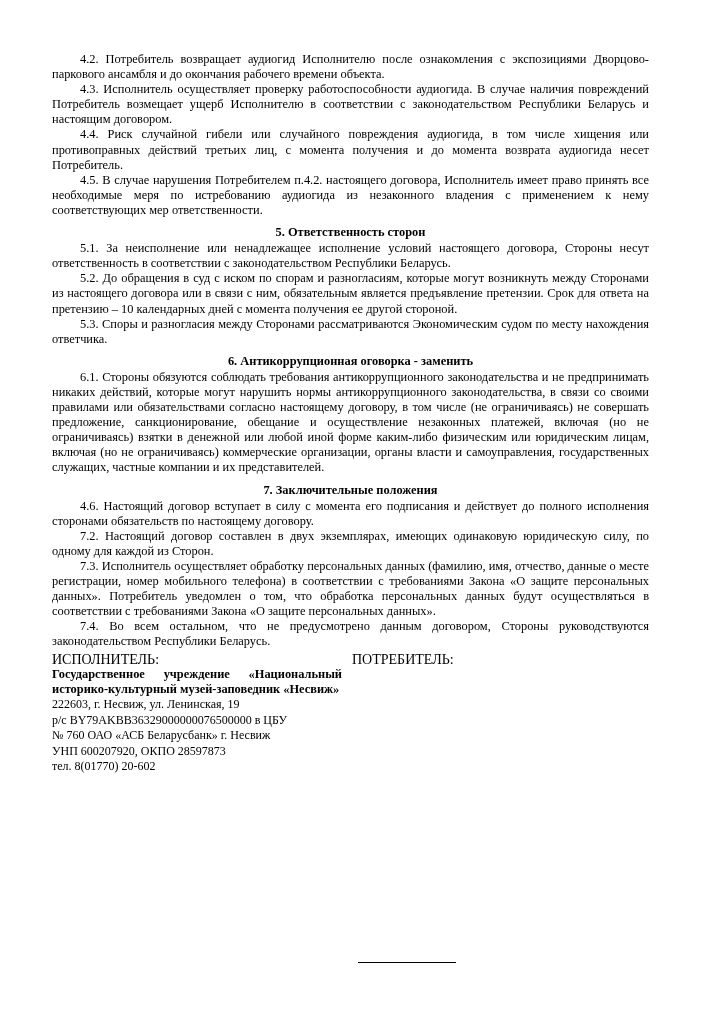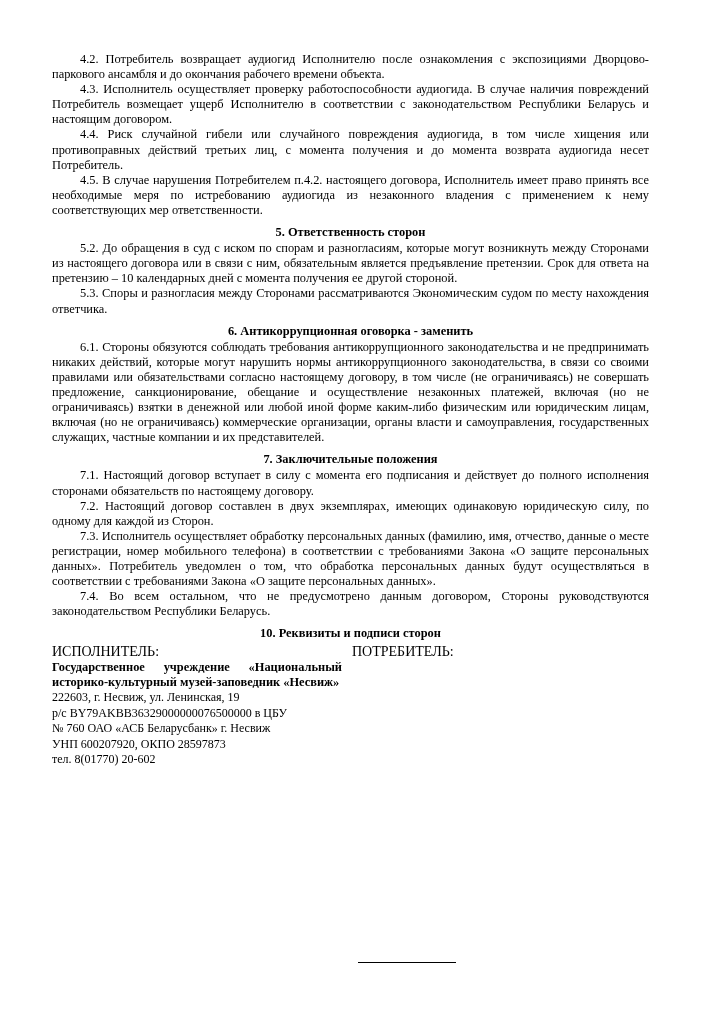--- a/index.html
+++ b/index.html
@@ -84,33 +84,33 @@
 <body>
 
 <div class="page">
 
   <p class="para">4.2. Потребитель возвращает аудиогид Исполнителю после ознакомления с экспозициями Дворцово-паркового ансамбля и до окончания рабочего времени объекта.</p>
   <p class="para">4.3. Исполнитель осуществляет проверку работоспособности аудиогида. В случае наличия повреждений Потребитель возмещает ущерб Исполнителю в соответствии с законодательством Республики Беларусь и настоящим договором.</p>
   <p class="para">4.4. Риск случайной гибели или случайного повреждения аудиогида, в том числе хищения или противоправных действий третьих лиц, с момента получения и до момента возврата аудиогида несет Потребитель.</p>
   <p class="para">4.5. В случае нарушения Потребителем п.4.2. настоящего договора, Исполнитель имеет право принять все необходимые меря по истребованию аудиогида из незаконного владения с применением к нему соответствующих мер ответственности.</p>
 
   <h2 class="heading">5. Ответственность сторон</h2>
+  <p class="para">5.1. За неисполнение или ненадлежащее исполнение условий настоящего договора, Стороны несут ответственность в соответствии с законодательством Республики Беларусь.</p>
   <p class="para">5.2. До обращения в суд с иском по спорам и разногласиям, которые могут возникнуть между Сторонами из настоящего договора или в связи с ним, обязательным является предъявление претензии. Срок для ответа на претензию – 10 календарных дней с момента получения ее другой стороной.</p>
   <p class="para">5.3. Споры и разногласия между Сторонами рассматриваются Экономическим судом по месту нахождения ответчика.</p>
 
   <h2 class="heading">6. Антикоррупционная оговорка - заменить</h2>
   <p class="para">6.1. Стороны обязуются соблюдать требования антикоррупционного законодательства и не предпринимать никаких действий, которые могут нарушить нормы антикоррупционного законодательства, в связи со своими правилами или обязательствами согласно настоящему договору, в том числе (не ограничиваясь) не совершать предложение, санкционирование, обещание и осуществление незаконных платежей, включая (но не ограничиваясь) взятки в денежной или любой иной форме каким-либо физическим или юридическим лицам, включая (но не ограничиваясь) коммерческие организации, органы власти и самоуправления, государственных служащих, частные компании и их представителей.</p>
 
   <h2 class="heading">7. Заключительные положения</h2>
-  <p class="para">7.1. Настоящий договор вступает в силу с момента его подписания и действует до полного исполнения сторонами обязательств по настоящему договору.</p>
+  <p class="para">4.6. Настоящий договор вступает в силу с момента его подписания и действует до полного исполнения сторонами обязательств по настоящему договору.</p>
   <p class="para">7.2. Настоящий договор составлен в двух экземплярах, имеющих одинаковую юридическую силу, по одному для каждой из Сторон.</p>
   <p class="para">7.3. Исполнитель осуществляет обработку персональных данных (фамилию, имя, отчество, данные о месте регистрации, номер мобильного телефона) в соответствии с требованиями Закона «О защите персональных данных». Потребитель уведомлен о том, что обработка персональных данных будут осуществляться в соответствии с требованиями Закона «О защите персональных данных».</p>
   <p class="para">7.4. Во всем остальном, что не предусмотрено данным договором, Стороны руководствуются законодательством Республики Беларусь.</p>
 
-  <h2 class="heading">10. Реквизиты и подписи сторон</h2>
 
   <div class="sig-block">
     <div class="sig-row">
       <div class="sig-col-left">ИСПОЛНИТЕЛЬ:</div>
       <div class="sig-col-right">ПОТРЕБИТЕЛЬ:</div>
     </div>
     <div class="org-name">Государственное учреждение «Национальный историко-культурный музей-заповедник «Несвиж»</div>
     <div class="req-line">222603, г. Несвиж, ул. Ленинская, 19</div>
     <div class="req-line">р/с BY79AKBB36329000000076500000 в ЦБУ</div>
     <div class="req-line">№ 760 ОАО  «АСБ  Беларусбанк»  г. Несвиж</div>

